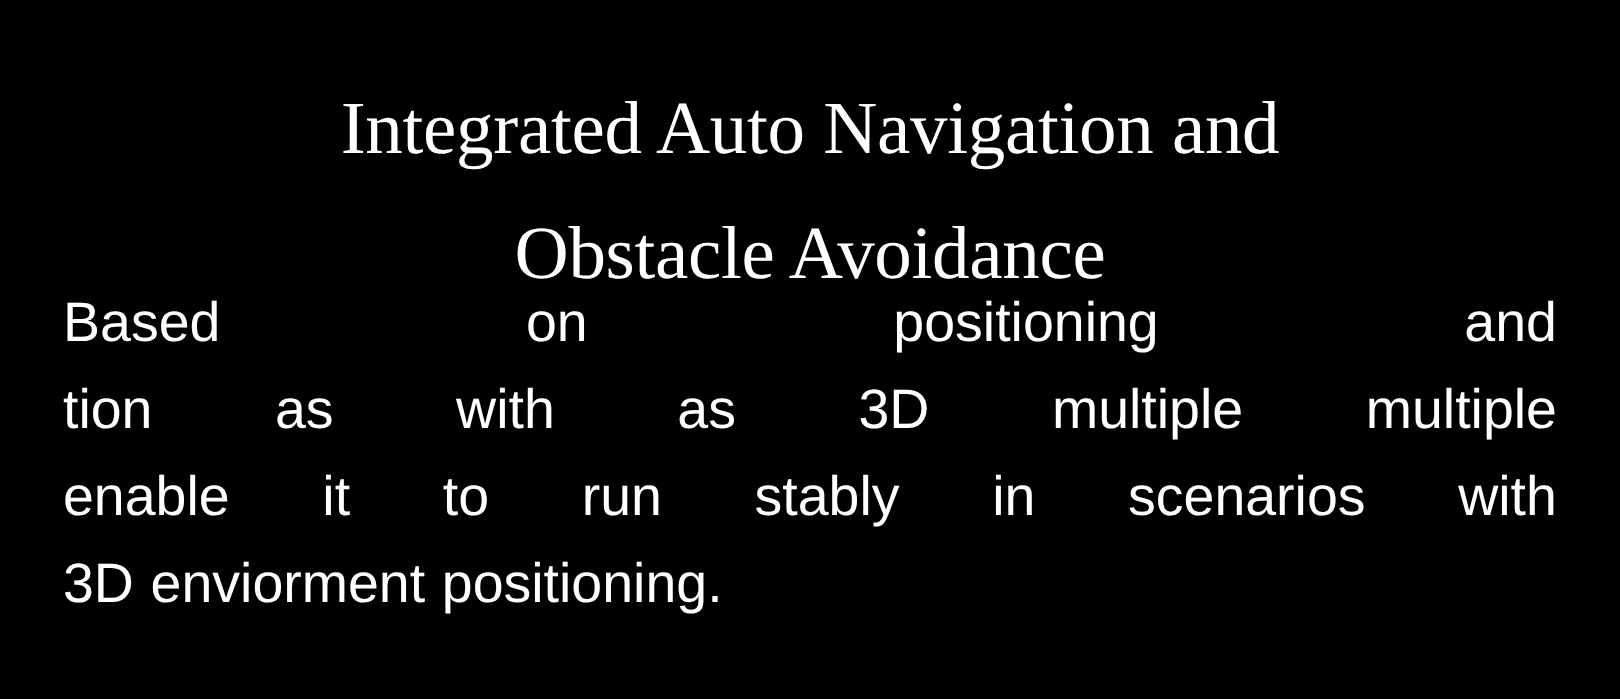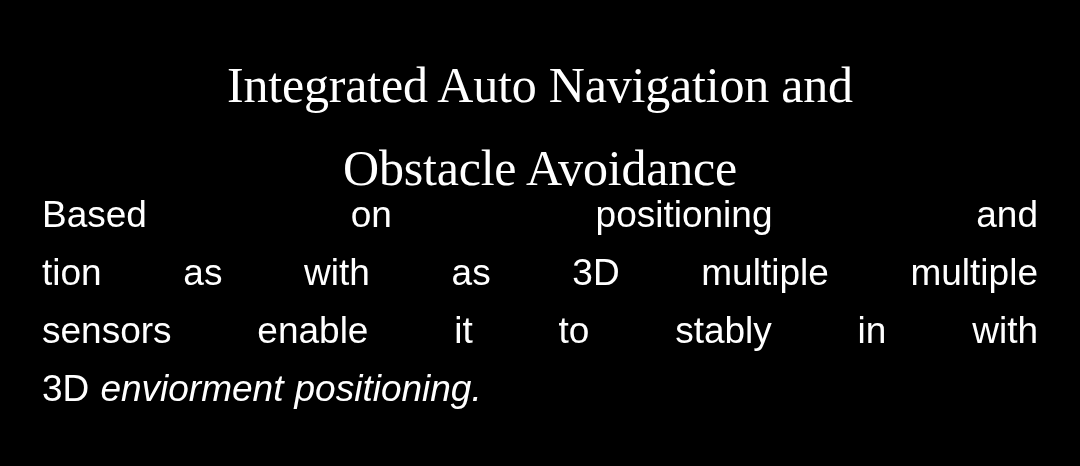--- a/index.html
+++ b/index.html
@@ -63,21 +63,20 @@
     justify-content: space-between;
   }
   .body-line.justify > .w {
     flex: 0 0 auto;
   }
   .body-line.last {
     justify-content: flex-start;
   }
   .body-line.last > .w + .w {
     margin-left: 0.30em;
-    font-style: italic;
   }
 </style>
 </head>
 <body>
 
 <div class="slide">
 
   <div class="title-block">
     <span class="title-line">Integrated Auto Navigation and</span>
     <span class="title-line">Obstacle Avoidance</span>
@@ -96,26 +95,27 @@
       <span class="w">tion</span>
       <span class="w">as</span>
       <span class="w">with</span>
       <span class="w">as</span>
       <span class="w">3D</span>
       <span class="w">multiple</span>
       <span class="w">multiple</span>
     </div>
 
     <div class="body-line justify">
-      <span class="w">sensors</span>
       <span class="w">enable</span>
       <span class="w">it</span>
       <span class="w">to</span>
+      <span class="w">run</span>
       <span class="w">stably</span>
       <span class="w">in</span>
+      <span class="w">scenarios</span>
       <span class="w">with</span>
     </div>
 
     <div class="body-line last">
       <span class="w">3D</span>
       <span class="w">enviorment</span>
       <span class="w">positioning.</span>
     </div>
 
   </div>

